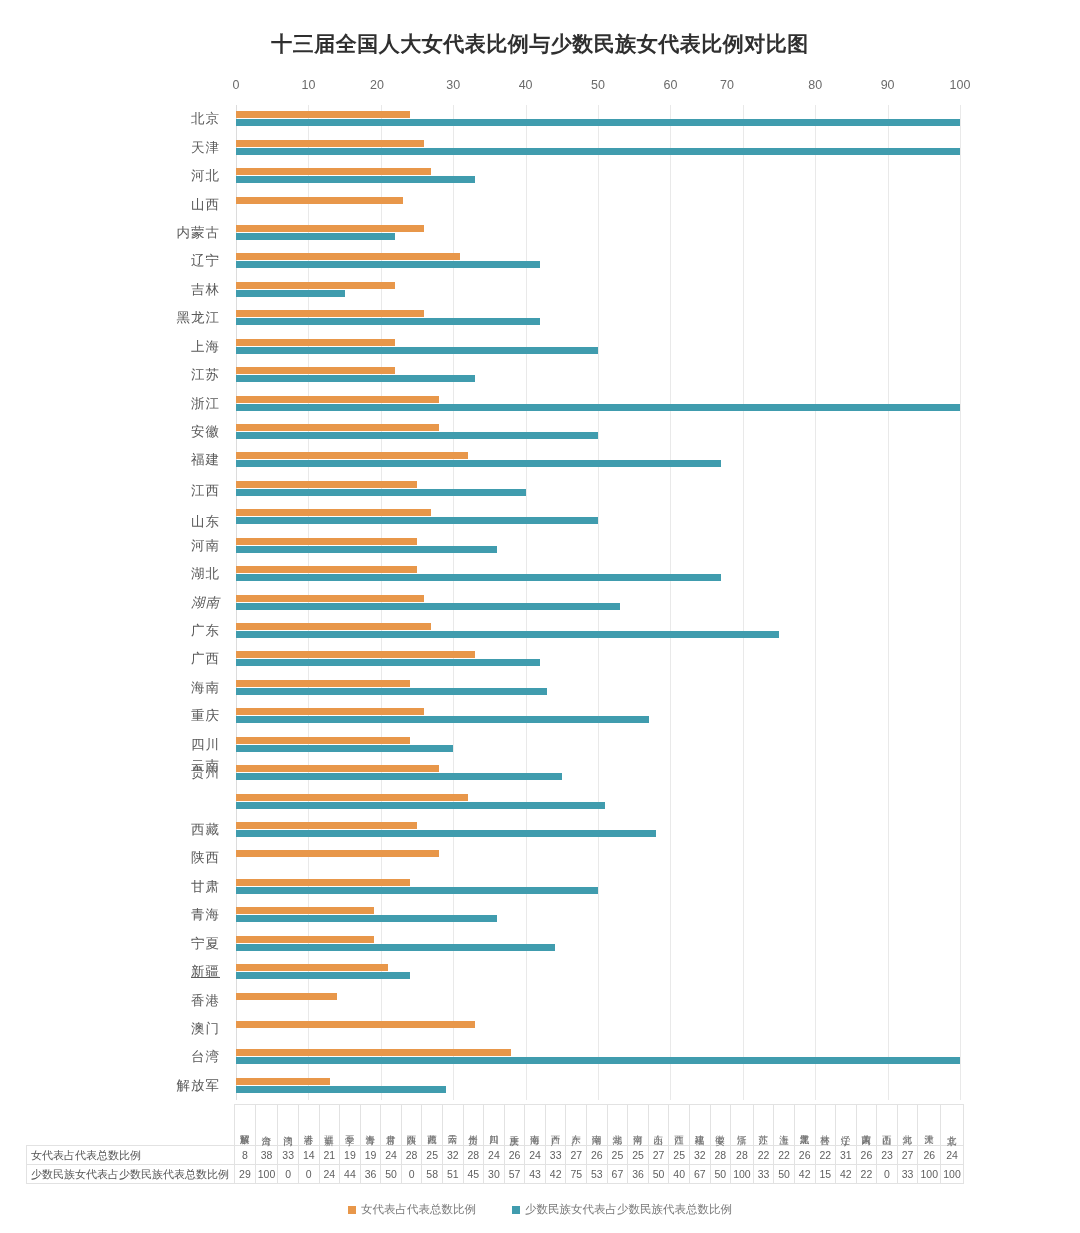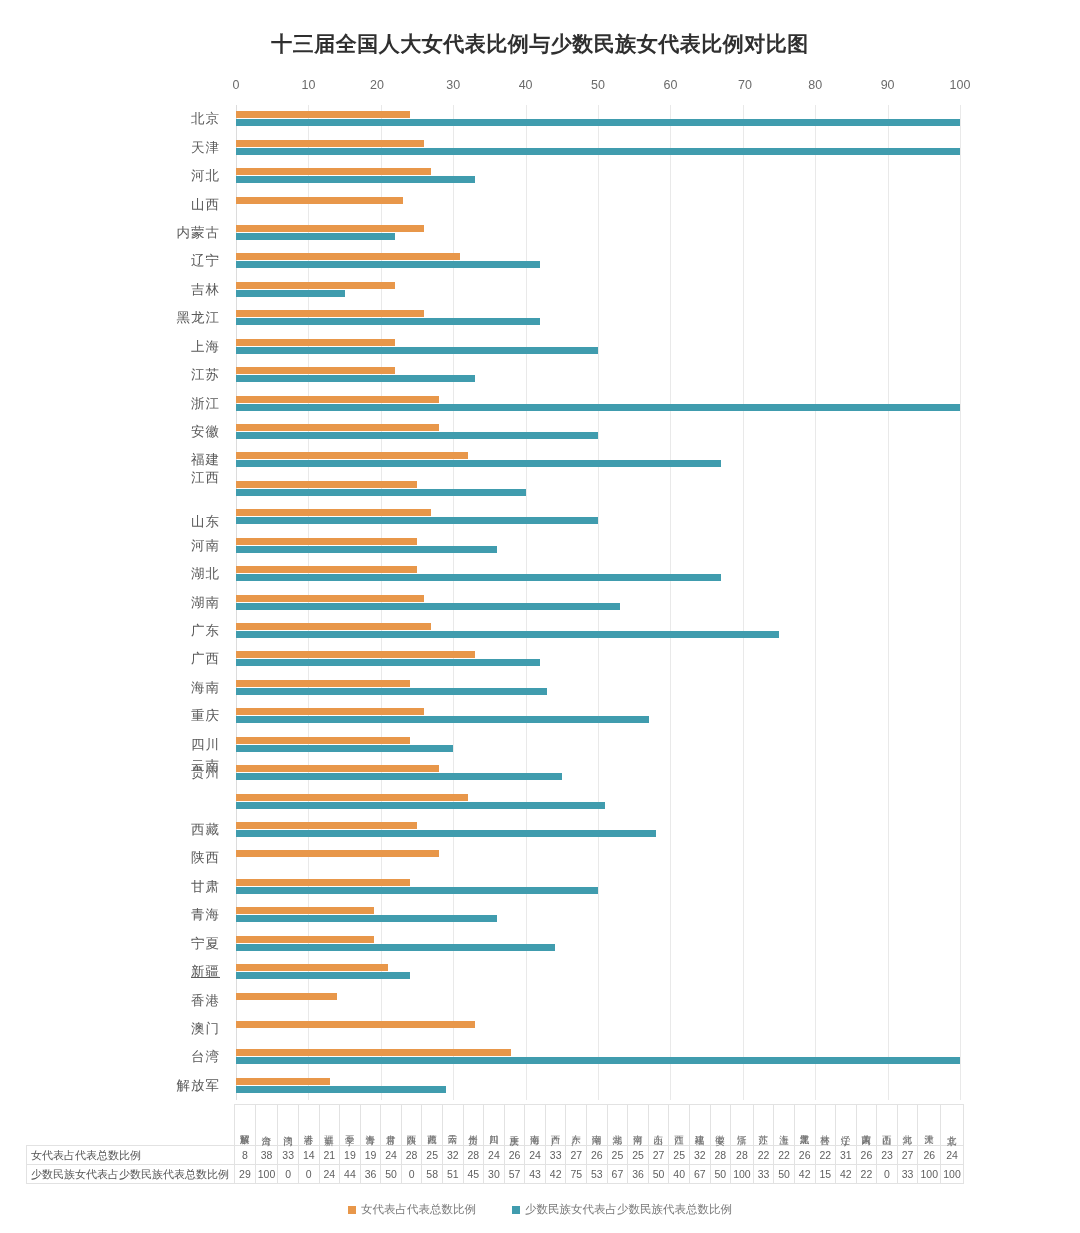--- a/index.html
+++ b/index.html
@@ -171,21 +171,21 @@
 <div id="chart-title">十三届全国人大女代表比例与少数民族女代表比例对比图</div>
 
 <div id="x-axis">
     <div class="xtick" style="left: 0px;">0</div>
     <div class="xtick" style="left: 72.4px;">10</div>
     <div class="xtick" style="left: 141px;">20</div>
     <div class="xtick" style="left: 217.2px;">30</div>
     <div class="xtick" style="left: 289.6px;">40</div>
     <div class="xtick" style="left: 362px;">50</div>
     <div class="xtick" style="left: 434.4px;">60</div>
-    <div class="xtick" style="left: 509px;">70</div>
+    <div class="xtick" style="left: 491px;">70</div>
     <div class="xtick" style="left: 579.2px;">80</div>
     <div class="xtick" style="left: 651.6px;">90</div>
     <div class="xtick" style="left: 724px;">100</div>
   </div>
 
 <div id="plot-area">
     <div class="gridline axis0" style="left: 0px;"></div>
     <div class="gridline" style="left: 72.4px;"></div>
     <div class="gridline" style="left: 144.8px;"></div>
     <div class="gridline" style="left: 217.2px;"></div>
@@ -271,25 +271,25 @@
     <div class="ytick" style="top: 99.5px;">山西</div>
     <div class="ytick" style="top: 127.929px;">内蒙古</div>
     <div class="ytick" style="top: 156.357px;">辽宁</div>
     <div class="ytick" style="top: 184.786px;">吉林</div>
     <div class="ytick" style="top: 213.214px;">黑龙江</div>
     <div class="ytick" style="top: 241.643px;">上海</div>
     <div class="ytick" style="top: 270.071px;">江苏</div>
     <div class="ytick" style="top: 298.5px;">浙江</div>
     <div class="ytick" style="top: 326.929px;">安徽</div>
     <div class="ytick" style="top: 355.357px;">福建</div>
-    <div class="ytick" style="top: 373px;">江西</div>
+    <div class="ytick" style="top: 386px;">江西</div>
     <div class="ytick" style="top: 417px;">山东</div>
     <div class="ytick" style="top: 440.643px;">河南</div>
     <div class="ytick" style="top: 469.071px;">湖北</div>
-    <div class="ytick" style="top: 497.5px;">湖南</div>
+    <div class="ytick" style="top: 497.5px; font-style: italic;">湖南</div>
     <div class="ytick" style="top: 525.929px;">广东</div>
     <div class="ytick" style="top: 554.357px;">广西</div>
     <div class="ytick" style="top: 582.786px;">海南</div>
     <div class="ytick" style="top: 611.214px;">重庆</div>
     <div class="ytick" style="top: 639.643px;">四川</div>
     <div class="ytick" style="top: 668.071px;">贵州</div>
     <div class="ytick" style="top: 661px;">云南</div>
     <div class="ytick" style="top: 724.929px;">西藏</div>
     <div class="ytick" style="top: 753.357px; margin-left: 11px;">陕西</div>
     <div class="ytick" style="top: 781.786px;">甘肃</div>

